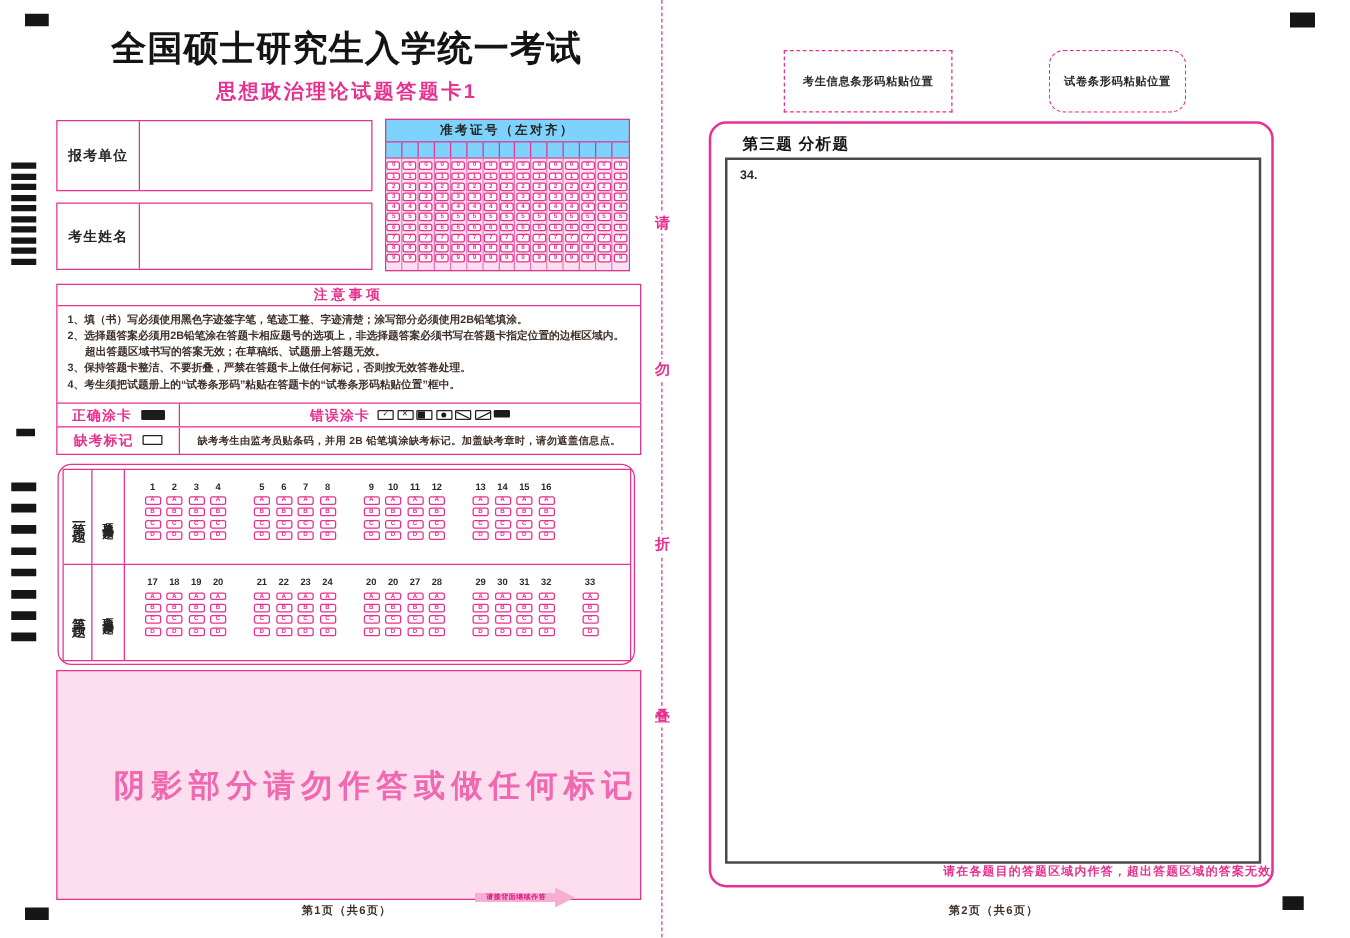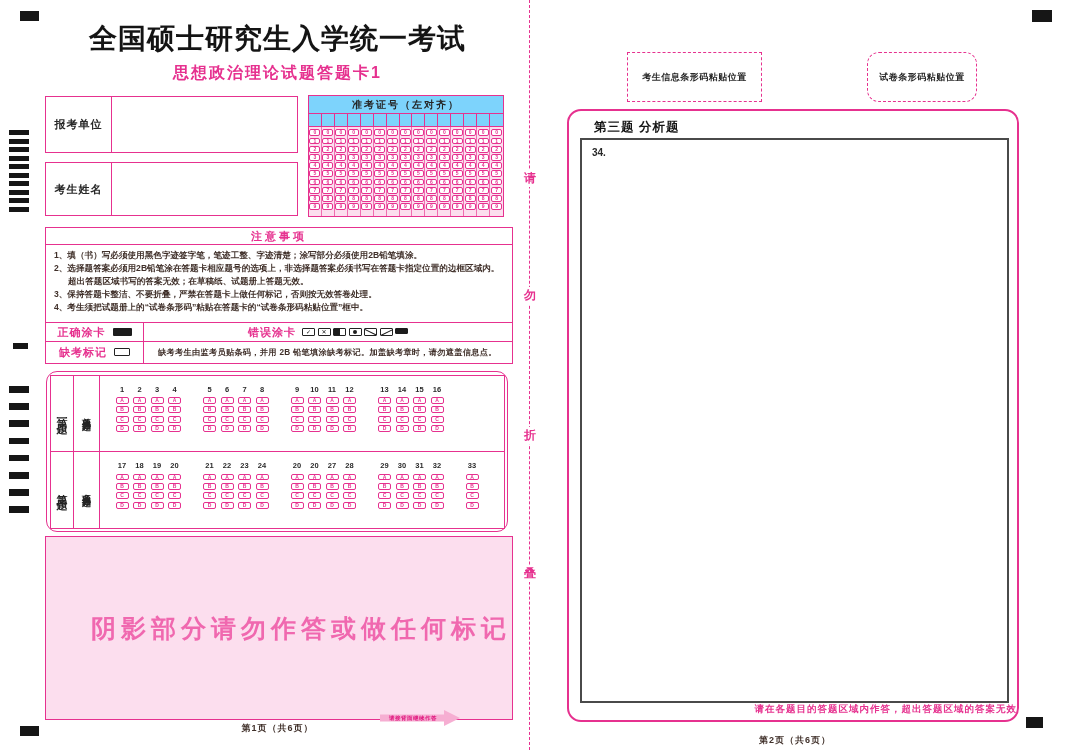--- a/index.html
+++ b/index.html
@@ -87,25 +87,25 @@
   .shaded-text{color:#f068af;font-size:25px;letter-spacing:5px;font-weight:bold;margin-left:44px;}
 
   .page-footer{position:absolute;top:722px;font-size:9px;font-weight:bold;color:var(--note-ink);text-align:center;letter-spacing:1px;}
   .pf1{left:0;width:475px;}
 
   
   .fold-line{position:absolute;left:529px;top:0;height:750px;width:0;border-left:1.6px dashed var(--mag);}
   .fold-char{position:absolute;left:523.5px;width:13px;text-align:center;color:var(--mag);font-weight:bold;font-size:12px;background:#fff;z-index:2;}
 
   
-  .page2{position:absolute;left:565px;top:0;width:460px;height:630px;margin-top:12px;}
+  .page2{position:absolute;left:565px;top:0;width:460px;height:630px;}
   .bc-box{position:absolute;border:1.5px dashed var(--mag);display:flex;align-items:center;justify-content:center;
     font-size:9px;font-weight:bold;color:#2a2a2a;background:#fff;letter-spacing:0.5px;}
   .bc1{left:62px;top:40px;width:135px;height:50px;}
-  .bc2{left:302px;top:40px;width:110px;height:50px;border-radius:12px;}
+  .bc2{left:274px;top:40px;width:110px;height:50px;border-radius:12px;}
 
   .answer-container{position:absolute;left:2px;top:97px;width:452px;height:613px;border:2.2px solid var(--mag);border-radius:14px;background:#fff;}
   .section-title{position:absolute;left:25px;top:8px;font-size:12.5px;font-weight:bold;color:#141414;letter-spacing:1px;}
   .answer-box{position:absolute;left:11px;top:27px;width:429px;height:565px;border:2px solid #4a4a4a;background:#fff;}
   .q34{position:absolute;left:10px;top:7px;font-size:10px;font-weight:bold;color:#2a2a2a;}
   .area-note{position:absolute;left:0;bottom:4px;width:100%;text-align:right;color:var(--mag);
     font-size:9.5px;font-weight:bold;letter-spacing:1px;}
   .pf2{left:105px;width:250px;}
 
   .continue-arrow{position:absolute;left:380px;top:710px;width:80px;height:16px;background:#f6aed2;

